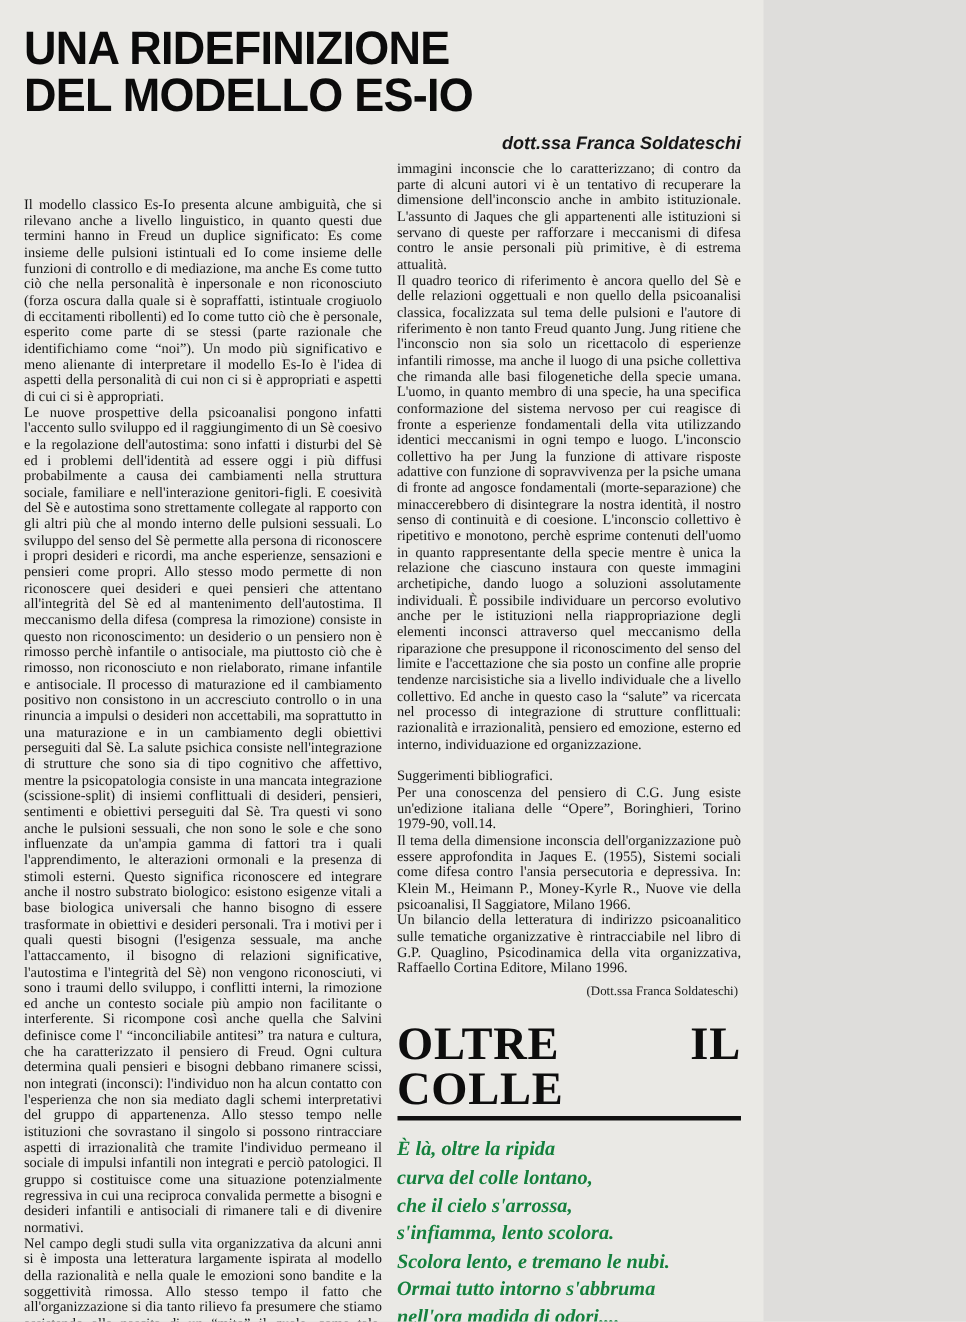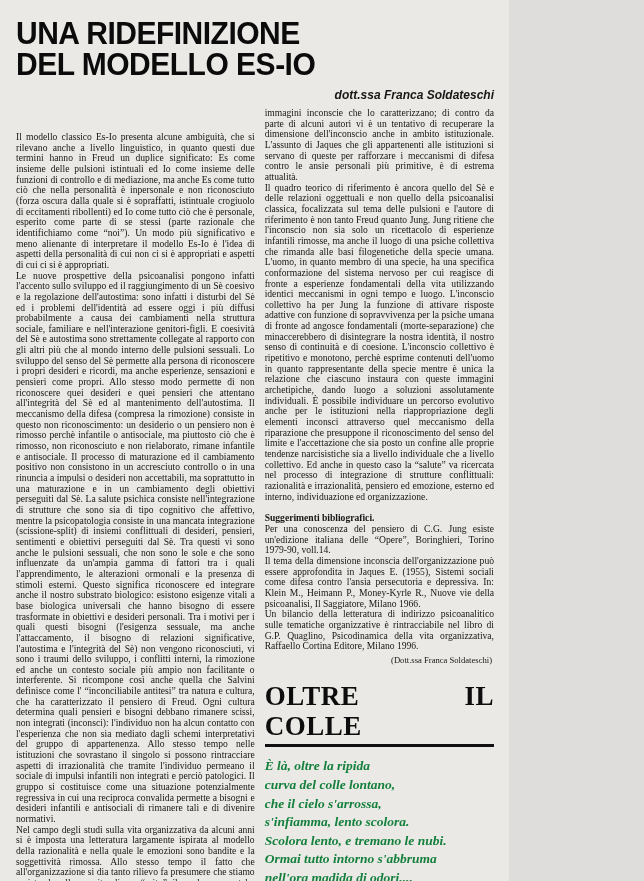--- a/index.html
+++ b/index.html
@@ -45,32 +45,32 @@
     text-align:justify;
     font-size:9.6px;
     line-height:10.65px;
     color:#161616;
   }
   .col-left{width:308px;margin-top:24px;}
   .col-right{width:296px;}
   .col p{margin:0;}
   .col p + p{margin-top:0px;}
   .bib{margin-top:11px;}
-  .bib-heading{margin-top:11px;font-weight:bold;}
+  .bib-heading{margin-top:11px;}
   .signature{
     text-align:right;
     font-size:8.6px;
     margin-top:3px;
     padding-right:2px;
   }
   .poem-section{margin-top:16px;}
   .poem-title{
     font-family:"Liberation Serif", serif;
     font-weight:bold;
-    font-size:27px;
+    font-size:31px;
     letter-spacing:0.5px;
     line-height:30px;
     color:#0d0d0d;
     border-bottom:3px solid #111;
     padding-bottom:3px;
     margin:16px 0 10px 0;
   }
   .poem{
     font-style:italic;
     font-weight:bold;

